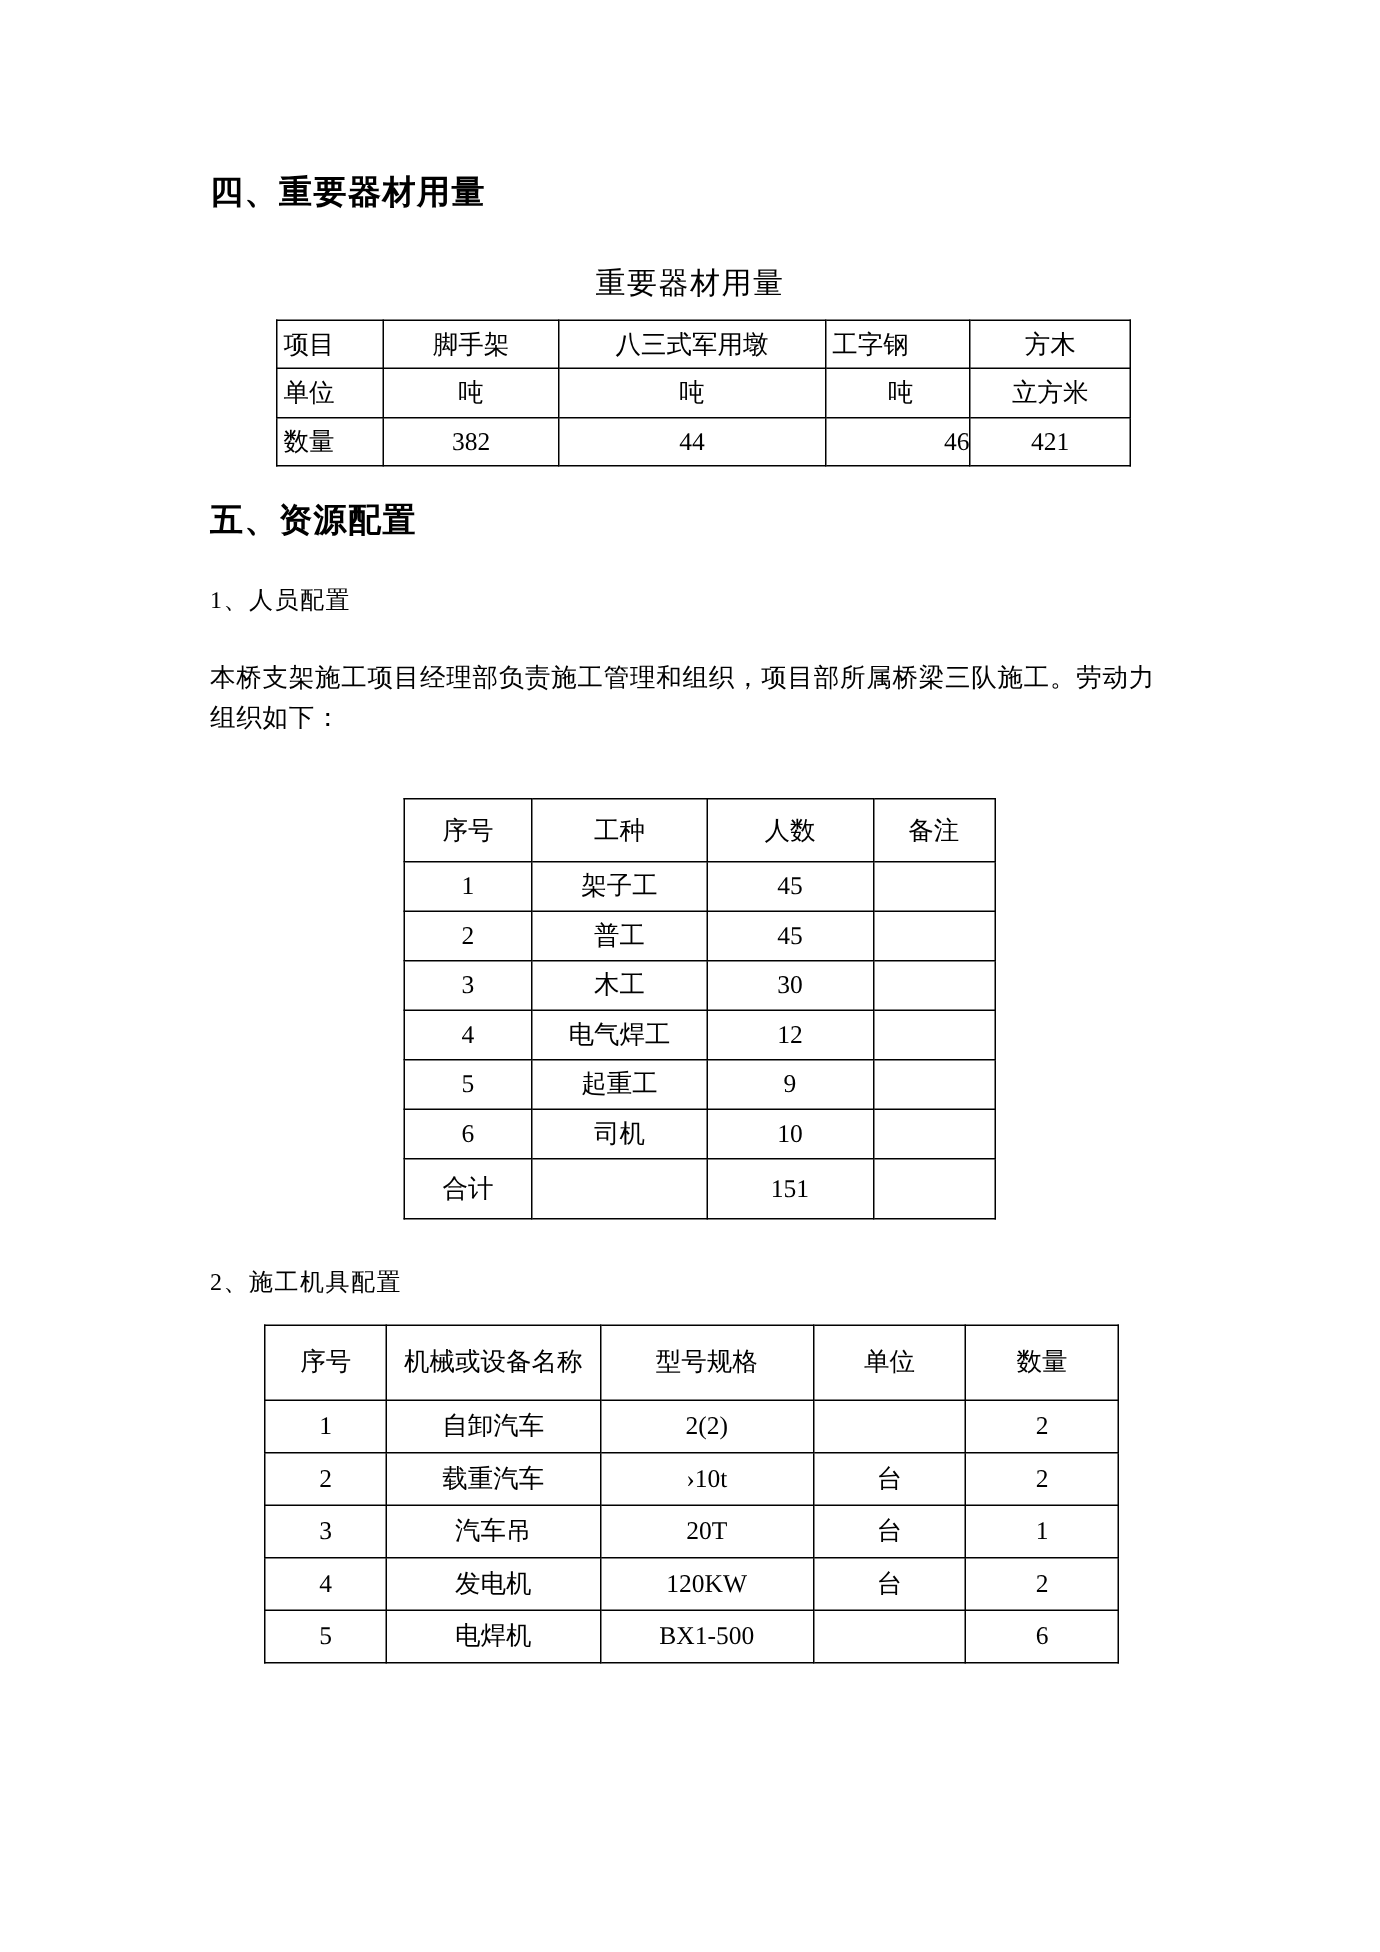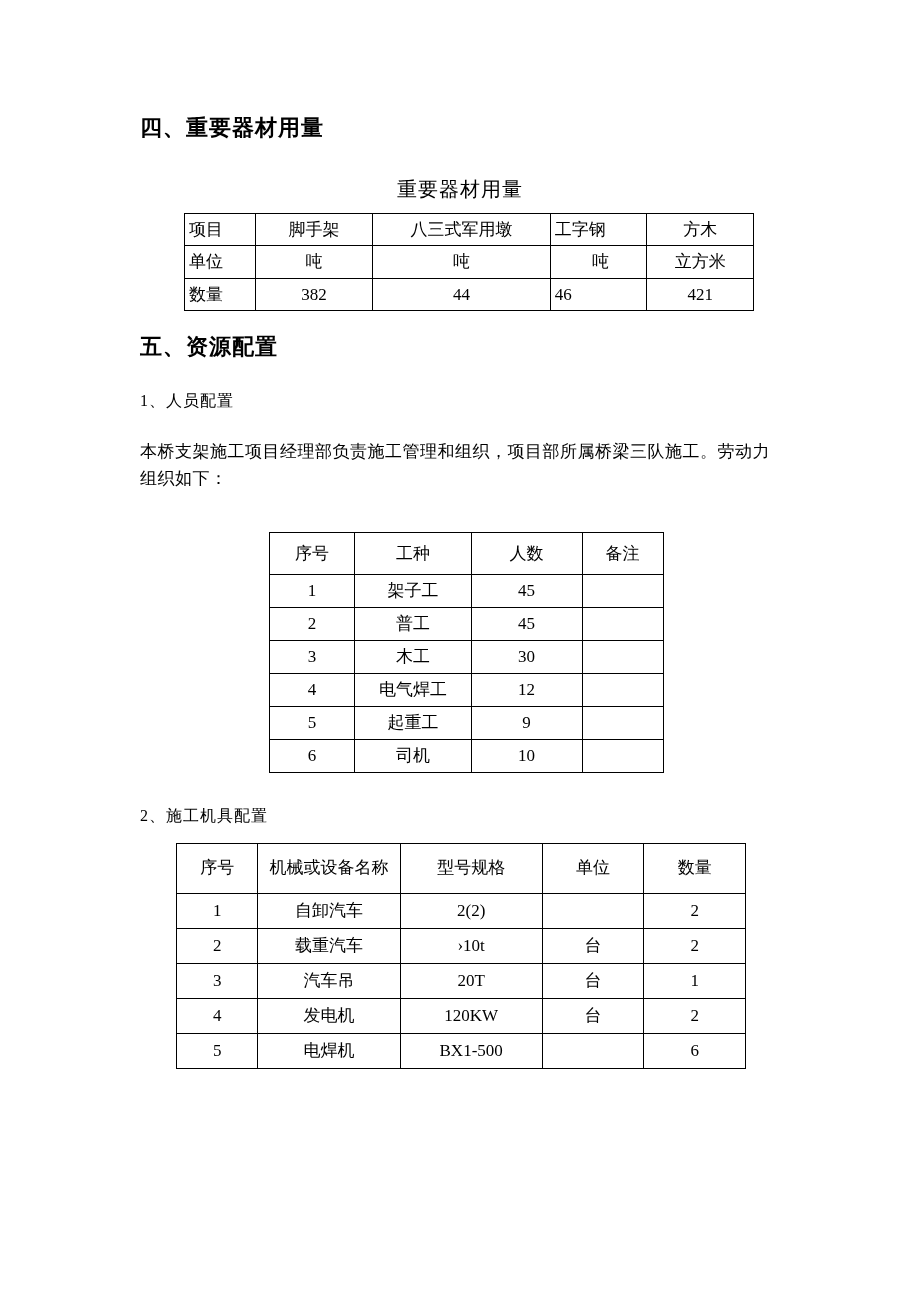--- a/index.html
+++ b/index.html
@@ -106,21 +106,21 @@
     <td class="c0">单位</td>
     <td class="c1">吨</td>
     <td class="c2">吨</td>
     <td class="c3" style="text-align:center">吨</td>
     <td class="c4">立方米</td>
   </tr>
   <tr>
     <td class="c0">数量</td>
     <td class="c1">382</td>
     <td class="c2">44</td>
-    <td class="c3" style="text-align:left">46</td>
+    <td class="c3" style="text-align:right">46</td>
     <td class="c4">421</td>
   </tr>
 </tbody>
   </table>
 
 <div class="heading-1" style="margin-bottom:22px">五、资源配置</div>
 
 <div class="subheading">1、人员配置</div>
 
 <div class="paragraph">本桥支架施工项目经理部负责施工管理和组织，项目部所属桥梁三队施工。劳动力组织如下：</div>
@@ -160,20 +160,26 @@
   <tr>
     <td class="p0">5</td>
     <td class="p1">起重工</td>
     <td class="p2">9</td>
     <td class="p3"></td>
   </tr>
   <tr>
     <td class="p0">6</td>
     <td class="p1">司机</td>
     <td class="p2">10</td>
+    <td class="p3"></td>
+  </tr>
+  <tr>
+    <td class="p0" style="height:40px">合计</td>
+    <td class="p1"></td>
+    <td class="p2">151</td>
     <td class="p3"></td>
   </tr>
 </tbody>
   </table>
 
 <div class="subheading" style="margin:12px 0 14px 0">2、施工机具配置</div>
 
 <table class="equipment-table">
   <tbody>
       <tr>

